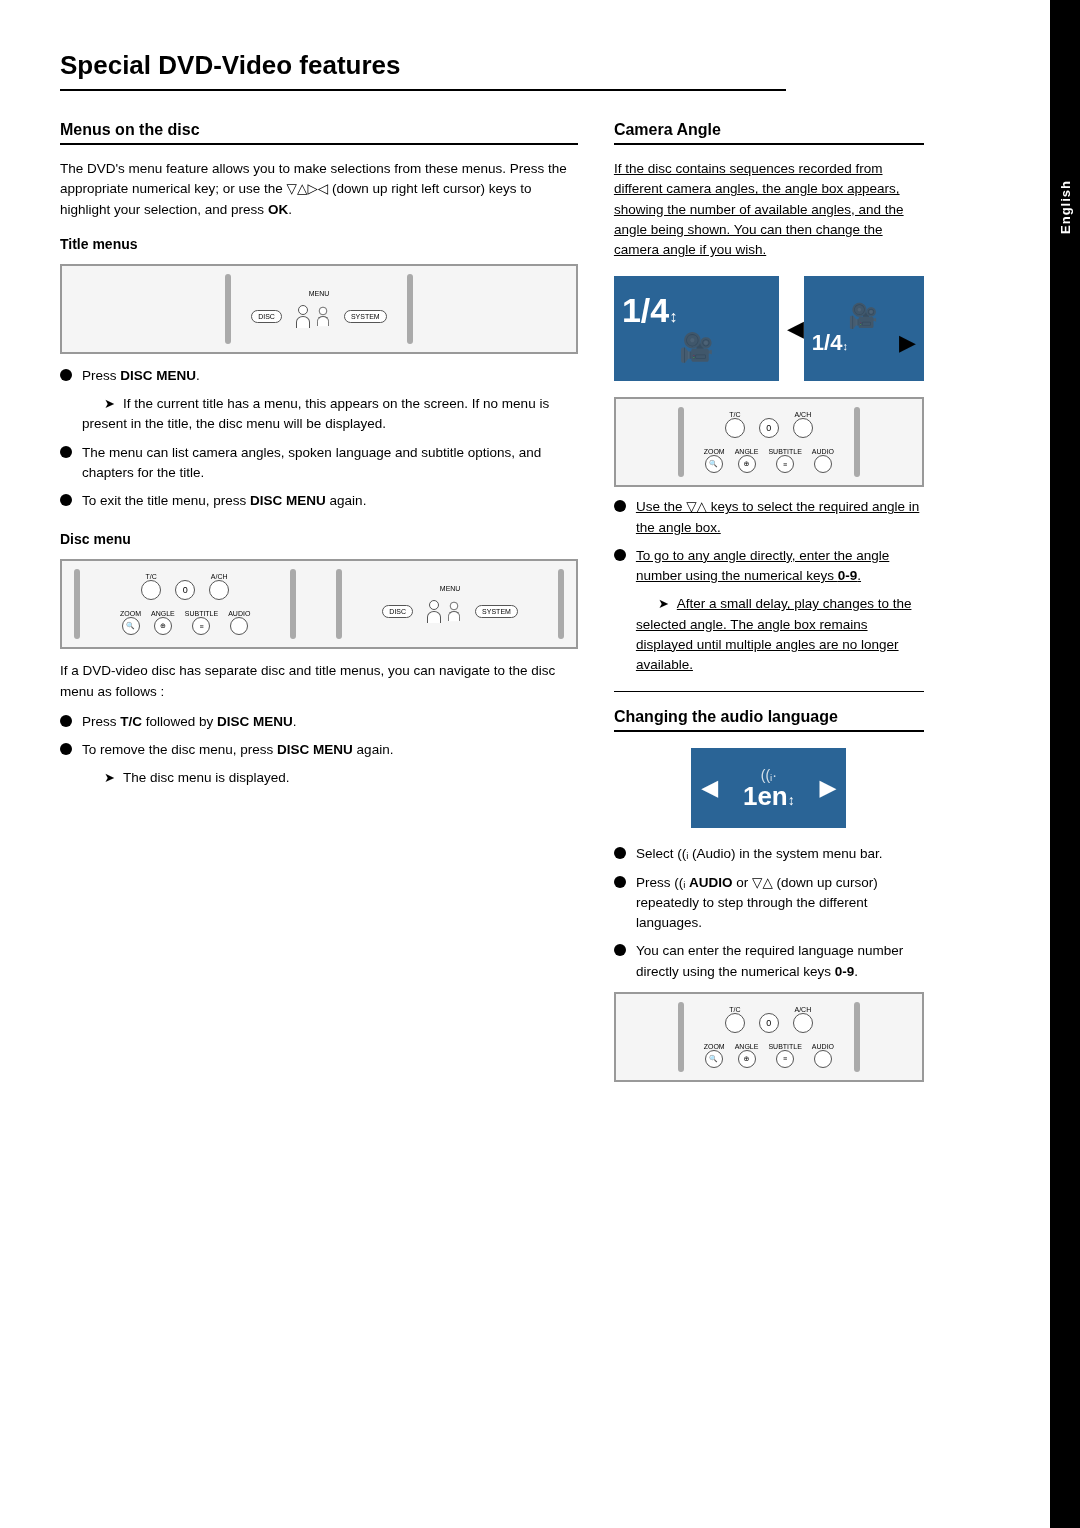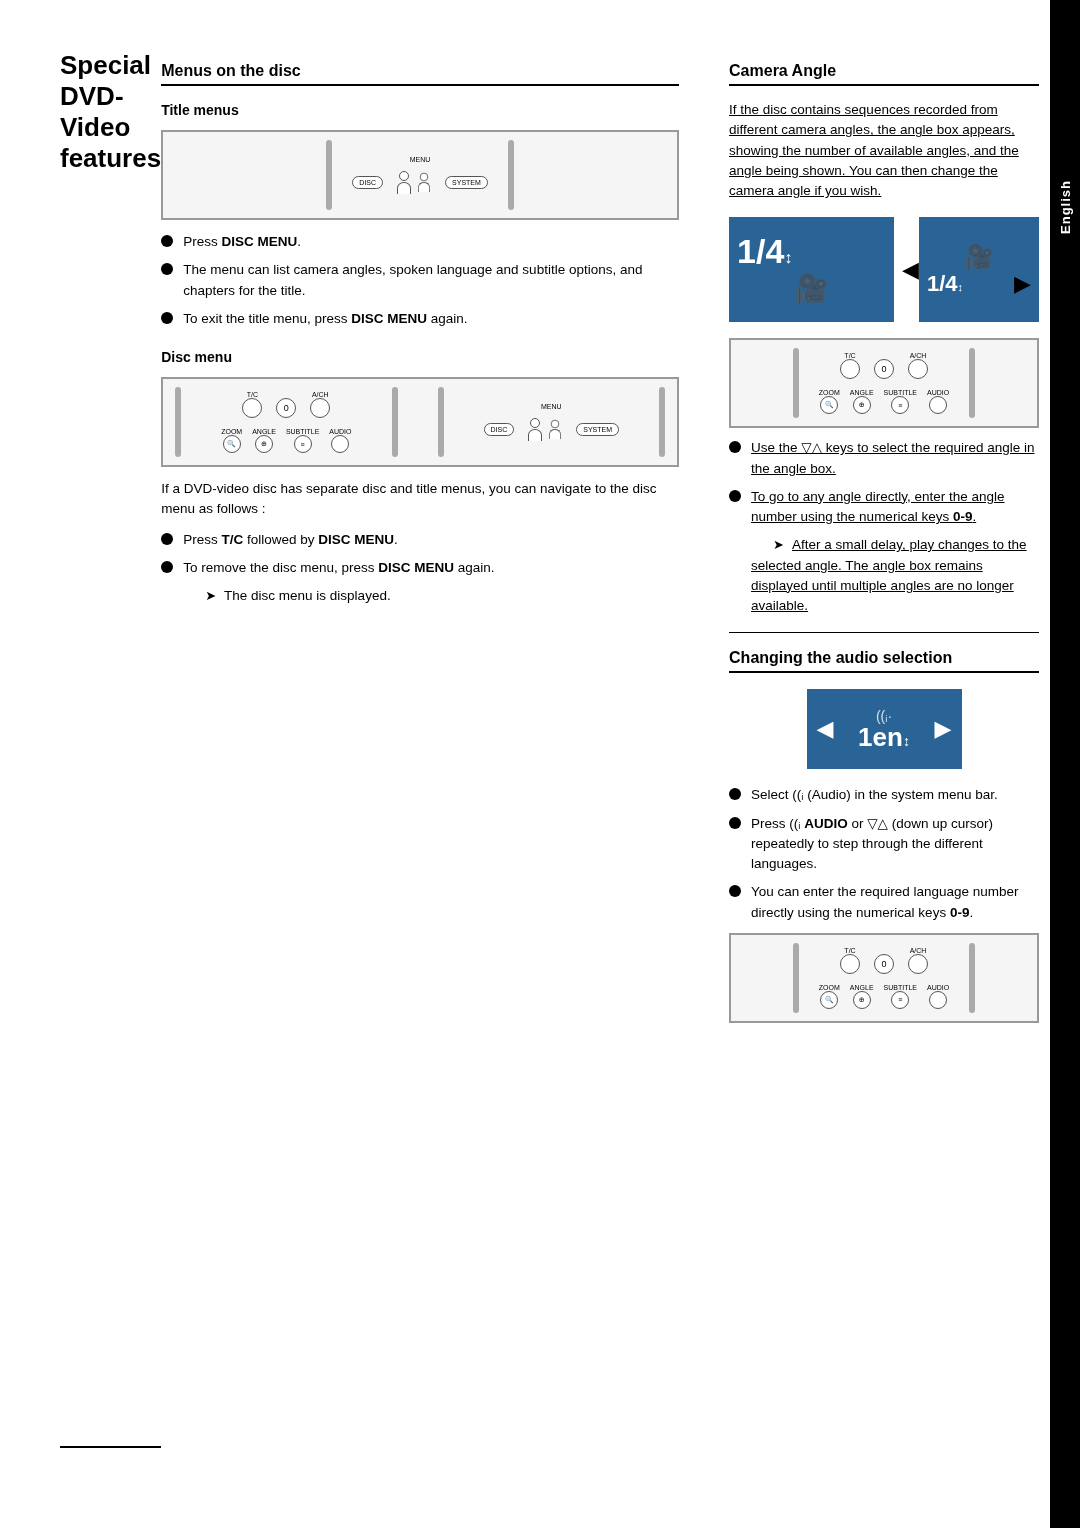--- a/index.html
+++ b/index.html
@@ -40,38 +40,37 @@
       writing-mode: vertical-rl;
       transform: rotate(180deg);
       letter-spacing: 1px;
     }
 
     
     .main-content {
       width: 836px;
       padding: 50px 50px 50px 60px;
       display: flex;
-      flex-direction: row;
+      flex-direction: column;
     }
 
     
     .page-title {
       font-size: 26px;
       font-weight: bold;
       border-bottom: 2px solid #000;
       padding-bottom: 8px;
       margin-bottom: 30px;
     }
 
     
     .two-col {
       display: flex;
-      gap: 50px;
+      gap: 36px;
       flex: 1;
-      margin-top: 12px;
     }
 
     .left-col {
       flex: 1;
     }
 
     .right-col {
       flex: 1;
     }
 
@@ -318,20 +317,23 @@
   <div class="main-content">
 
     <h1 class="page-title">Special DVD-Video features</h1>
 
     <div class="two-col">
 
       <div class="left-col">
 
         <h2 class="section-heading">Menus on the disc</h2>
 
+        <p>
+          The DVD's menu feature allows you to make selections from these menus. Press the appropriate numerical key; or use the ▽△▷◁ (down up right left cursor) keys to highlight your selection, and press <strong>OK</strong>.
+        </p>
 
         <div class="sub-heading">
           <strong>Title menus</strong>
         </div>
 
         <div class="remote-diagram">
           <div class="vbar"></div>
           <div class="remote-diagram-inner">
             <div class="remote-buttons">
               <div class="menu-label">MENU</div>
@@ -356,20 +358,23 @@
             </div>
           </div>
           <div class="vbar"></div>
         </div>
 
         <ul class="bullet-list">
           <li>
             <div class="bullet-dot"></div>
             <span>Press <strong>DISC MENU</strong>.</span>
           </li>
+          <li style="display:block; margin-left:22px; margin-bottom:8px;">
+            <span class="bullet-arrow">➤</span><span>If the current title has a menu, this appears on the screen. If no menu is present in the title, the disc menu will be displayed.</span>
+          </li>
           <li>
             <div class="bullet-dot"></div>
             <span>The menu can list camera angles, spoken language and subtitle options, and chapters for the title.</span>
           </li>
           <li>
             <div class="bullet-dot"></div>
             <span>To exit the title menu, press <strong>DISC MENU</strong> again.</span>
           </li>
         </ul>
 
@@ -536,21 +541,21 @@
           <li>
             <div class="bullet-dot"></div>
             <span><span class="underline">To go to any angle directly, enter the angle number using the numerical keys <strong>0-9</strong>.</span></span>
           </li>
           <li style="display:block; margin-left:22px; margin-bottom:8px;">
             <span class="bullet-arrow">➤</span><span class="underline">After a small delay, play changes to the selected angle. The angle box remains displayed until multiple angles are no longer available.</span>
           </li>
         </ul>
 
         <div class="divider-line"></div>
-        <h2 class="section-heading">Changing the audio selection</h2>
+        <h2 class="section-heading">Changing the audio language</h2>
 
         <div class="audio-display">
           <div style="background:#2a6496; color:#fff; width:155px; height:80px; display:flex; flex-direction:column; align-items:center; justify-content:center; position:relative;">
             <div style="display:flex; align-items:center; gap:8px; width:100%; justify-content:space-between; padding:0 10px;">
               <span style="font-size:22px; color:#fff;">◀</span>
               <div style="display:flex; flex-direction:column; align-items:center;">
                 <span style="font-size:14px; opacity:0.8;">((ᵢ·</span>
                 <span style="font-size:26px; font-weight:bold; line-height:1;">1en<span style="font-size:14px;">↕</span></span>
               </div>
               <span style="font-size:22px; color:#fff;">▶</span>

